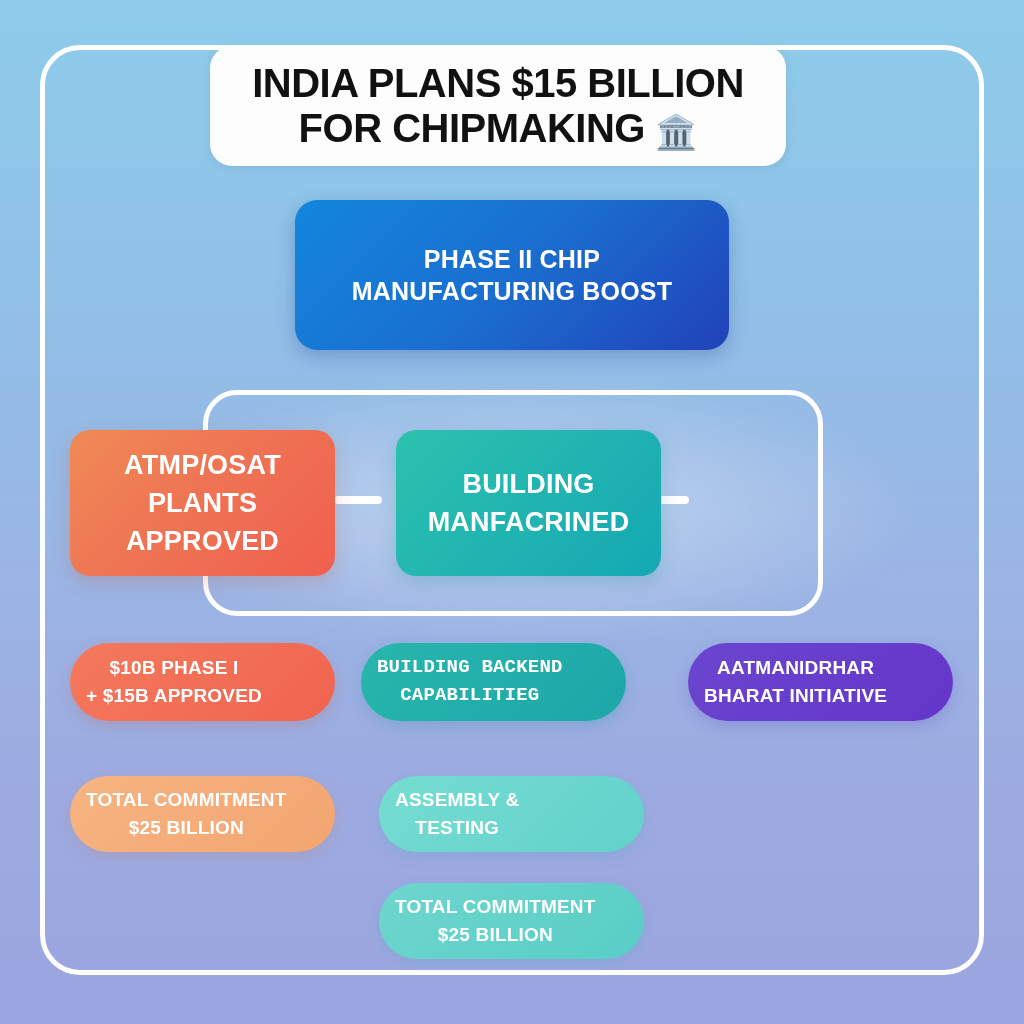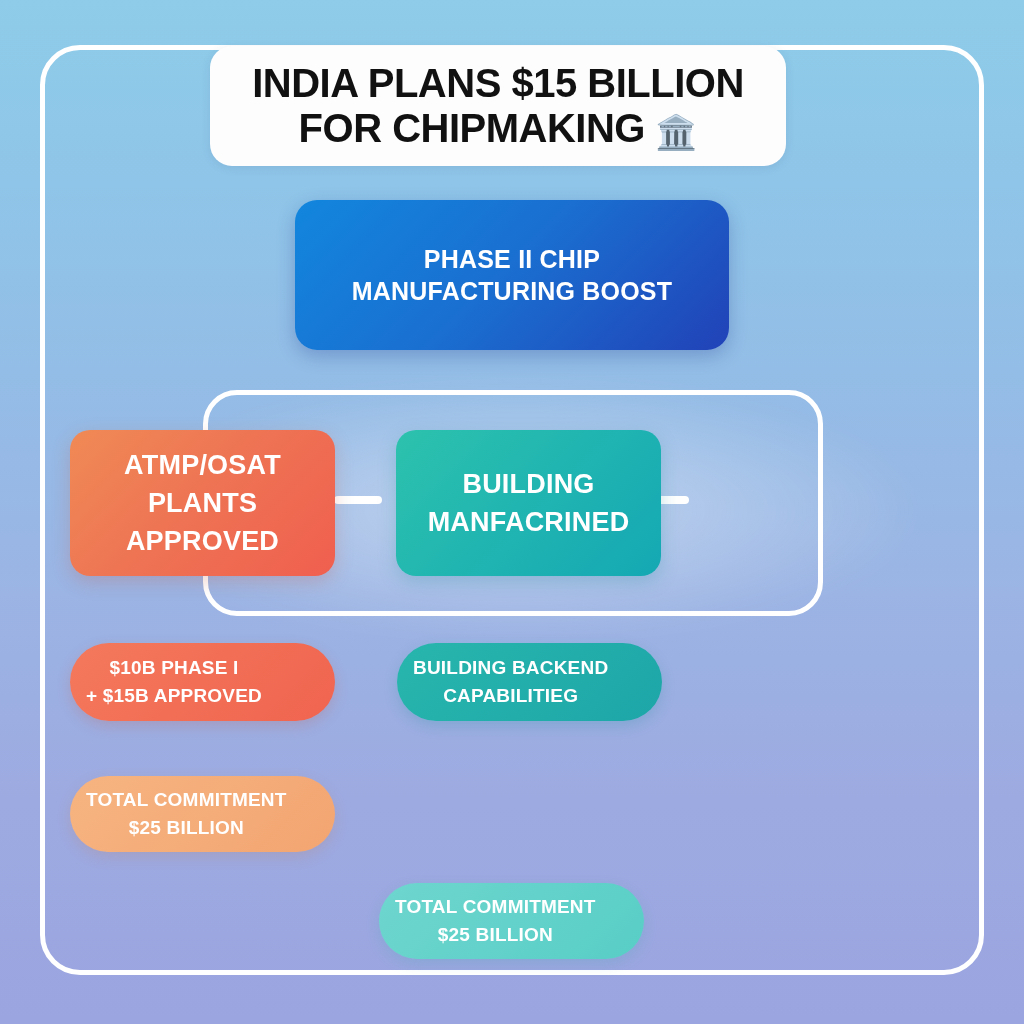--- a/index.html
+++ b/index.html
@@ -181,21 +181,21 @@
     font-weight: 700;
     line-height: 1.45;
     white-space: pre-line;
     letter-spacing: 0.2px;
     padding: 0 16px;
   }
 
   
   .row2 { top: 643px; height: 78px; width: 265px; }
   #pill-r2-0 { left: 70px;  background: linear-gradient(135deg, #f4795c 0%, #f0644f 100%); box-shadow: 0 5px 14px rgba(200,90,70,0.22); }
-  #pill-r2-1 { left: 397px; background: linear-gradient(135deg, #27b6ad 0%, #1ea6a8 100%); box-shadow: 0 5px 14px rgba(30,140,150,0.22); }
+  #pill-r2-1 { left: 361px; background: linear-gradient(135deg, #27b6ad 0%, #1ea6a8 100%); box-shadow: 0 5px 14px rgba(30,140,150,0.22); font-family: Liberation Mono, monospace; }
   #pill-r2-2 { left: 688px; background: linear-gradient(135deg, #6b45cf 0%, #6436c9 100%); box-shadow: 0 5px 14px rgba(90,60,180,0.22); }
 
   
   .row3 { top: 776px; height: 76px; width: 265px; }
   #pill-r3-0 { left: 70px;  background: linear-gradient(135deg, #f6b481 0%, #f3a571 100%); box-shadow: 0 5px 14px rgba(200,130,80,0.20); }
   #pill-r3-1 { left: 379px; background: linear-gradient(135deg, #76dcd1 0%, #62d2cb 100%); box-shadow: 0 5px 14px rgba(60,170,170,0.20); }
   #pill-r3-2 { left: 688px; background: linear-gradient(135deg, #ae8ee4 0%, #a483e0 100%); box-shadow: 0 5px 14px rgba(120,90,190,0.20); }
 
   
   .row4 { top: 883px; height: 76px; width: 265px; }
@@ -234,24 +234,32 @@
   </div>
 
   <div id="pill-r2-0" class="pill row2">
     <div class="ptext">$10B PHASE I
 + $15B APPROVED</div>
   </div>
   <div id="pill-r2-1" class="pill row2">
     <div class="ptext">BUILDING BACKEND
 CAPABILITIEG</div>
   </div>
+  <div id="pill-r2-2" class="pill row2">
+    <div class="ptext">AATMANIDRHAR
+BHARAT INITIATIVE</div>
+  </div>
 
   <div id="pill-r3-0" class="pill row3">
     <div class="ptext">TOTAL COMMITMENT
 $25 BILLION</div>
   </div>
+  <div id="pill-r3-1" class="pill row3">
+    <div class="ptext">ASSEMBLY &amp;
+TESTING</div>
+  </div>
 
   <div id="pill-r4-0" class="pill row4">
     <div class="ptext">TOTAL COMMITMENT
 $25 BILLION</div>
   </div>
 
 </div>
 
 </body></html>

